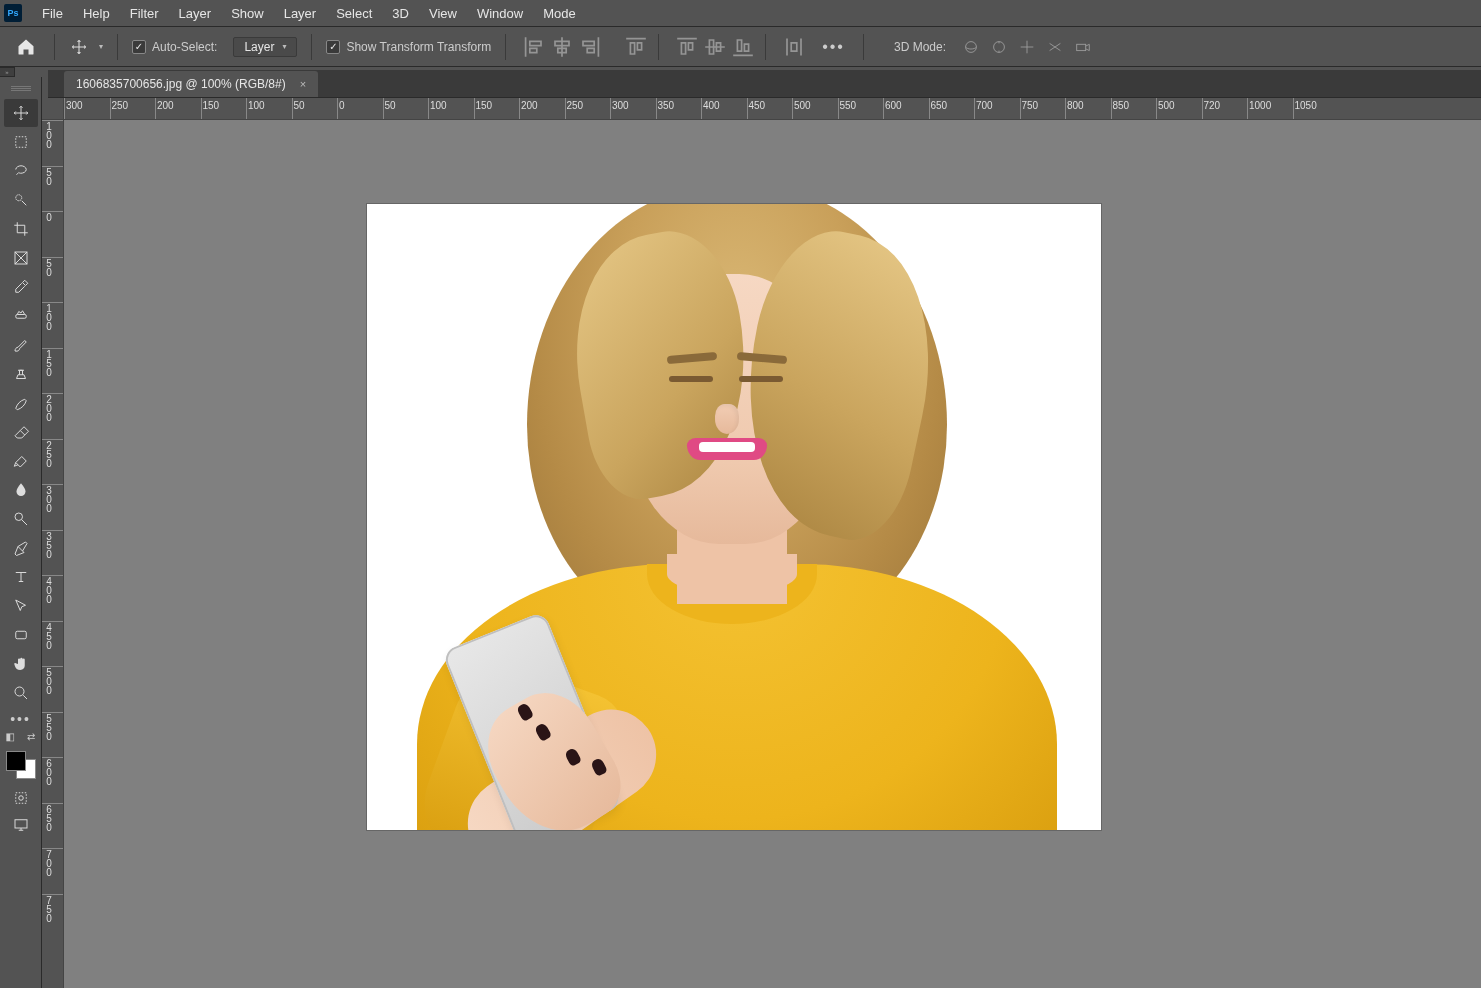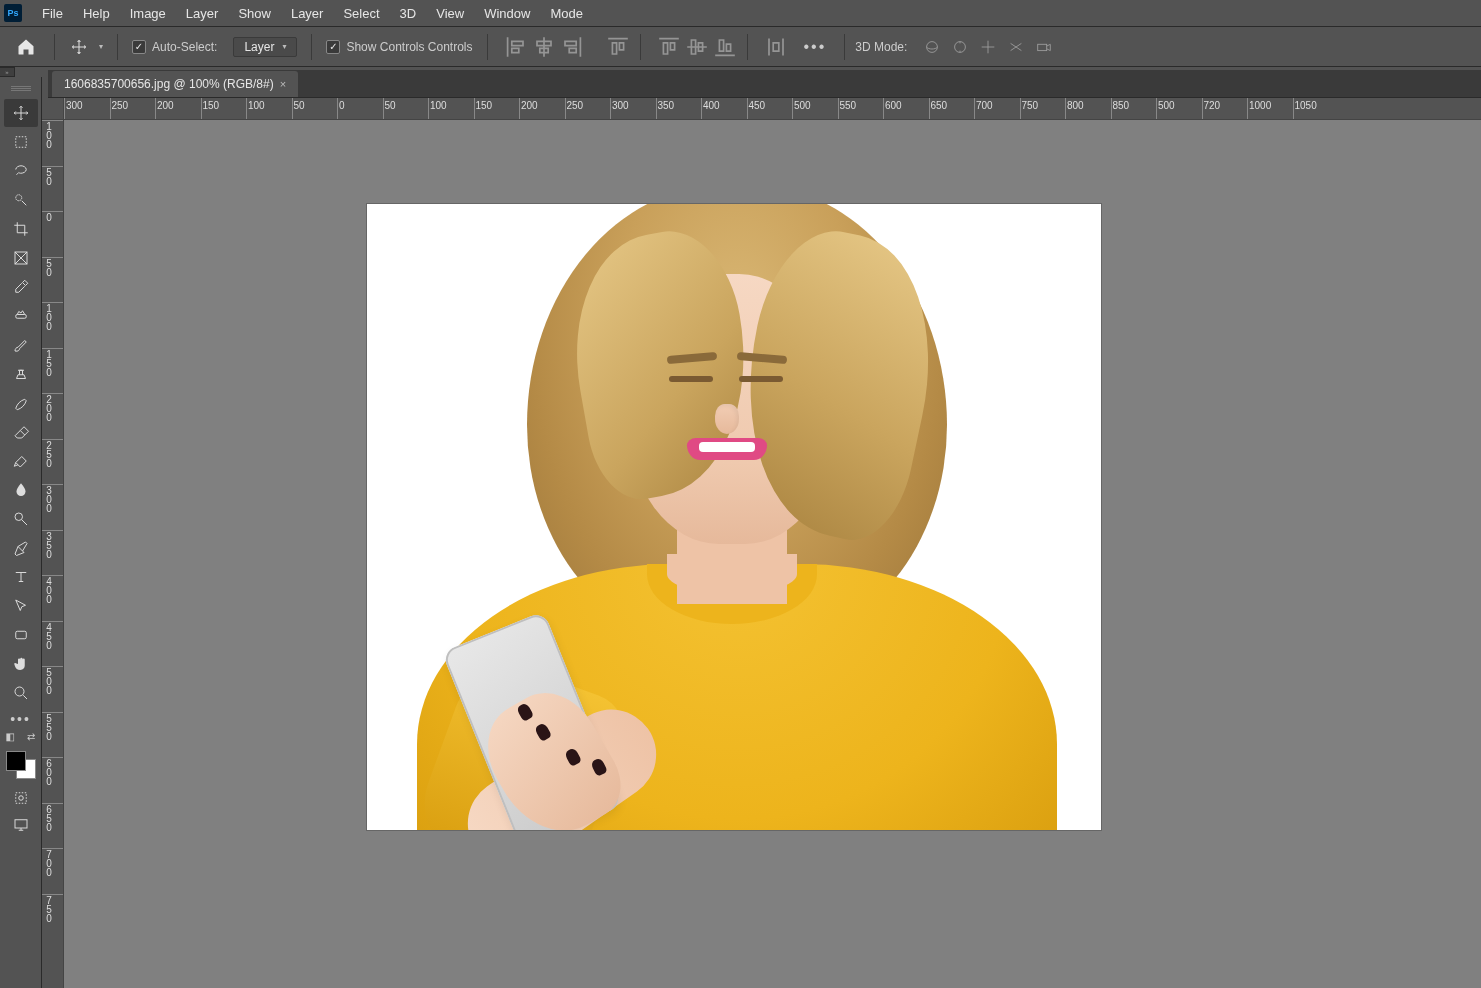--- a/index.html
+++ b/index.html
@@ -19,30 +19,30 @@
 .opt-chev { color:#bbb; font-size:8px; margin-right:6px; }
 .opt-check { display:flex; align-items:center; gap:6px; margin:0 6px; cursor:default; }
 .opt-check .box { width:14px; height:14px; background:#3a3a3a; border:1px solid #888; border-radius:2px; display:flex; align-items:center; justify-content:center; font-size:10px; color:#e6e6e6; }
 .opt-select { display:flex; align-items:center; gap:8px; padding:2px 10px; background:#4a4a4a; border:1px solid #3a3a3a; border-radius:2px; font-size:12px; margin:0 6px; cursor:default; }
 .opt-select .chev { font-size:8px; color:#bbb; }
 .opt-label { color:#ccc; font-size:12px; }
 .align-group { display:flex; gap:0; margin-left:6px; }
 .align-btn { width:28px; height:26px; display:flex; align-items:center; justify-content:center; opacity:.55; }
 .align-btn svg { stroke:#ccc; fill:none; stroke-width:1.2; }
 .dots { color:#ccc; font-size:16px; letter-spacing:2px; margin:0 10px; }
-.mode3d { color:#ccc; font-size:12px; margin-left:2px; }
+.mode3d { color:#ccc; font-size:12px; margin-left:22px; }
 .mode3d-icons { display:flex; gap:6px; margin-left:10px; }
 .mode3d-icons span { width:22px; height:22px; display:flex; align-items:center; justify-content:center; opacity:.6; }
 
 
 .left-tab { height:10px; width:15px; background:#3f3f3f; border:1px solid #2a2a2a; border-left:none; display:flex; align-items:center; justify-content:center; font-size:6px; color:#999; position:absolute; top:67px; left:0; }
 
 
 .doctab-bar { position:absolute; top:70px; left:48px; right:0; height:28px; background:#3a3a3a; display:flex; align-items:flex-end; border-bottom:1px solid #2a2a2a; }
-.doctab { height:26px; background:#535353; padding:0 12px; display:flex; align-items:center; gap:6px; font-size:12px; color:#e6e6e6; border-top-left-radius:3px; border-top-right-radius:3px; margin-left:4px; }
+.doctab { height:26px; background:#535353; padding:0 12px; display:flex; align-items:center; gap:14px; font-size:12px; color:#e6e6e6; border-top-left-radius:3px; border-top-right-radius:3px; margin-left:16px; }
 .doctab .close { color:#bbb; font-size:11px; cursor:default; }
 
 
 .toolbar { position:absolute; top:77px; left:0; width:42px; bottom:0; background:#535353; border-right:1px solid #2a2a2a; padding-top:22px; }
 .toolbar .grip { position:absolute; top:4px; left:0; right:0; height:14px; display:flex; flex-direction:column; align-items:center; justify-content:center; gap:1px; }
 .toolbar .grip span { width:20px; height:1px; background:#777; }
 .tool { width:34px; height:28px; margin:0 auto 1px; display:flex; align-items:center; justify-content:center; border-radius:2px; position:relative; cursor:default; }
 .tool.active { background:#3a3a3a; }
 .tool.tight { height:26px; }
 .tool svg { width:18px; height:18px; stroke:#ddd; fill:none; stroke-width:1.3; }
@@ -110,21 +110,21 @@
   background:linear-gradient(160deg,#e8e8e8,#c9c9c9); border-radius:14px; transform:rotate(-22deg);
   box-shadow:inset 0 0 0 2px #bfbfbf, 0 4px 10px rgba(0,0,0,.08); }
 </style>
 </head>
 <body>
 
 <div class="menubar">
   <div class="app-icon">Ps</div>
   <div class="menu-item">File</div>
   <div class="menu-item">Help</div>
-  <div class="menu-item">Image</div>
+  <div class="menu-item">Filter</div>
   <div class="menu-item">Layer</div>
   <div class="menu-item">Show</div>
   <div class="menu-item">Layer</div>
   <div class="menu-item">Select</div>
   <div class="menu-item">3D</div>
   <div class="menu-item">View</div>
   <div class="menu-item">Window</div>
   <div class="menu-item">Mode</div>
 </div>
 
@@ -146,21 +146,21 @@
     <span class="box">✓</span>
     <span class="opt-label">Auto-Select:</span>
   </div>
   <div class="opt-select">
     <span>Layer</span>
     <span class="chev">▾</span>
   </div>
   <div class="opt-sep"></div>
   <div class="opt-check">
     <span class="box">✓</span>
-    <span class="opt-label">Show Controls Controls</span>
+    <span class="opt-label">Show Transform Transform</span>
   </div>
   <div class="opt-sep"></div>
 
   <div class="align-group">
     <div class="align-btn">
         <svg viewBox="0 0 20 20">
           <path d="M4 3v14M7 6h8v3H7zM7 11h5v3H7z"></path>
         </svg>
       </div>
     <div class="align-btn">

